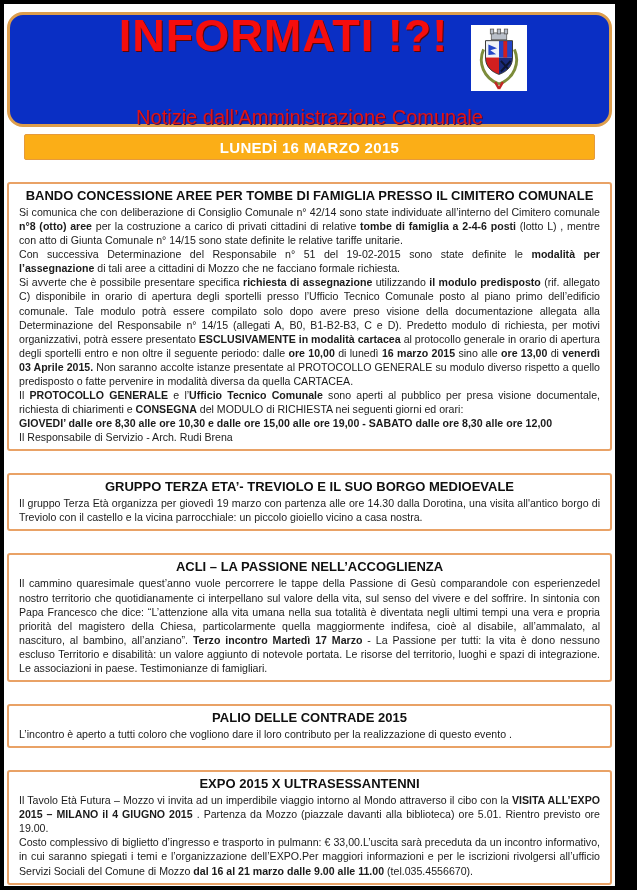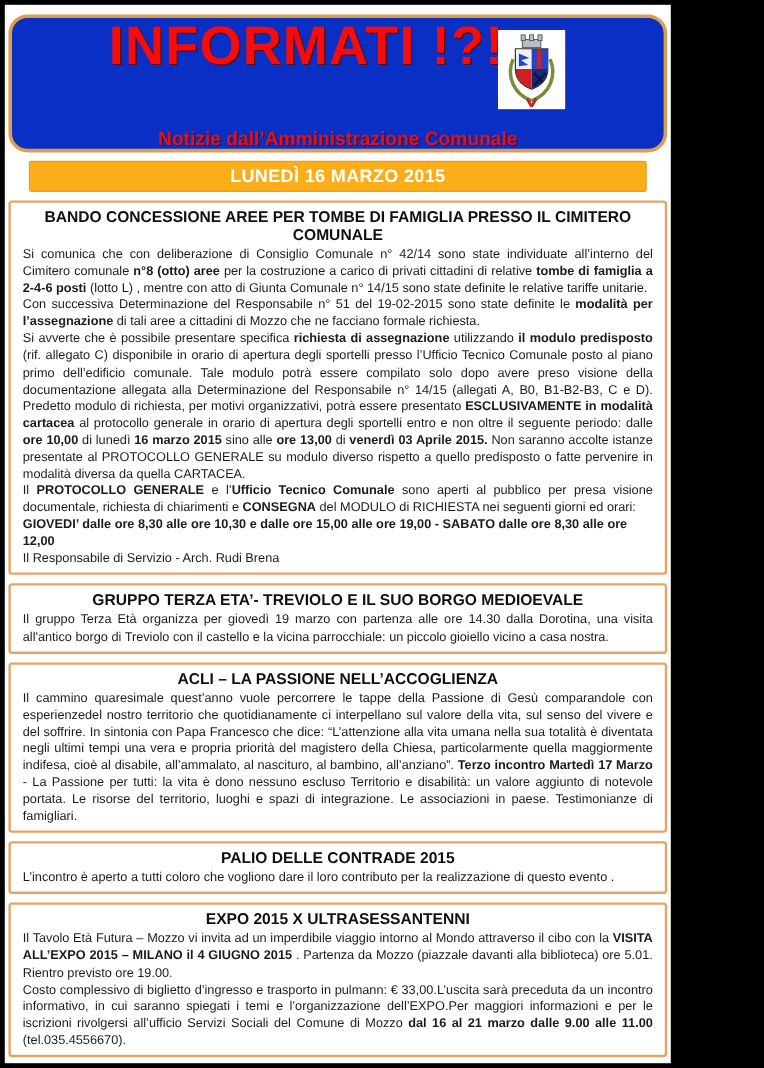--- a/index.html
+++ b/index.html
@@ -1,36 +1,36 @@
 <!DOCTYPE html>
 <html style="--header-blue: #0a2fc4; --title-red: #f50d0d; --subtitle-red: #e01414; --banner-orange: #fbae17; --box-border: #e9a266; --link-blue: #0563c1;"><head>
 <meta charset="utf-8">
 <style>
   html,body{margin:0;padding:0;}
   body{width:637px;height:890px;background:#000;position:relative;overflow:hidden;
        font-family:"Liberation Sans",sans-serif;}
-  .sheet{position:absolute;left:4px;top:4px;width:555px;height:882px;background:#fff;
+  .sheet{position:absolute;left:4px;top:4px;width:611px;height:882px;background:#fff;
          overflow:hidden;color:#1b1b1b;}
   
   .header-box{margin:8px 3px 0;height:115px;background:var(--header-blue,#0a2fc4);
       border:3px solid #dd9e4d;border-radius:16px;position:relative;box-sizing:border-box;
       display:flex;flex-direction:column;align-items:center;justify-content:center;gap:5px;}
   .page-title{color:var(--title-red,#f50d0d);font-size:45px;font-weight:bold;line-height:1;
       letter-spacing:1px;transform:translateX(-26px);text-shadow:1px 1px 0 #5a0707;}
-  .page-subtitle{color:var(--subtitle-red,#e01414);font-size:16px;font-weight:bold;line-height:1;
+  .page-subtitle{color:var(--subtitle-red,#e01414);font-size:20px;font-weight:normal;line-height:1;
       text-shadow:1px 1px 0 #3c0d53;margin-top:44px;}
   .crest{position:absolute;top:10px;right:82px;width:56px;height:66px;background:#fff;
       display:flex;align-items:center;justify-content:center;}
   
   .banner{margin:7px 20px 0;height:26px;background:var(--banner-orange,#fbae17);
       border:1px solid #e59a3c;border-radius:2px;box-sizing:border-box;color:#fff;
       font-weight:bold;font-size:15px;display:flex;align-items:center;justify-content:center;
       letter-spacing:.3px;}
   
-  .box{margin:7px 3px 0;border:2px solid var(--box-border,#e9a266);border-radius:3px;
+  .box{margin:22px 3px 0;border:2px solid var(--box-border,#e9a266);border-radius:3px;
       padding:3px 10px 5px;background:#fff;}
   .sec-title{font-size:13px;font-weight:bold;text-align:center;margin:1px 0 2px;color:#101010;}
   .para{font-size:10.6px;line-height:1.33;color:#1b1b1b;}
   .para.justify{text-align:justify;}
   .para.right{}
   .b{font-weight:bold;} .i{} .u{}
   a.link{color:var(--link-blue,#0563c1);text-decoration:underline;cursor:pointer;}
   
   .footer-row{display:flex;margin:7px 3px 0;gap:7px;align-items:stretch;}
   .footer-box{flex:1;border:2px solid var(--box-border,#e9a266);border-radius:3px;

